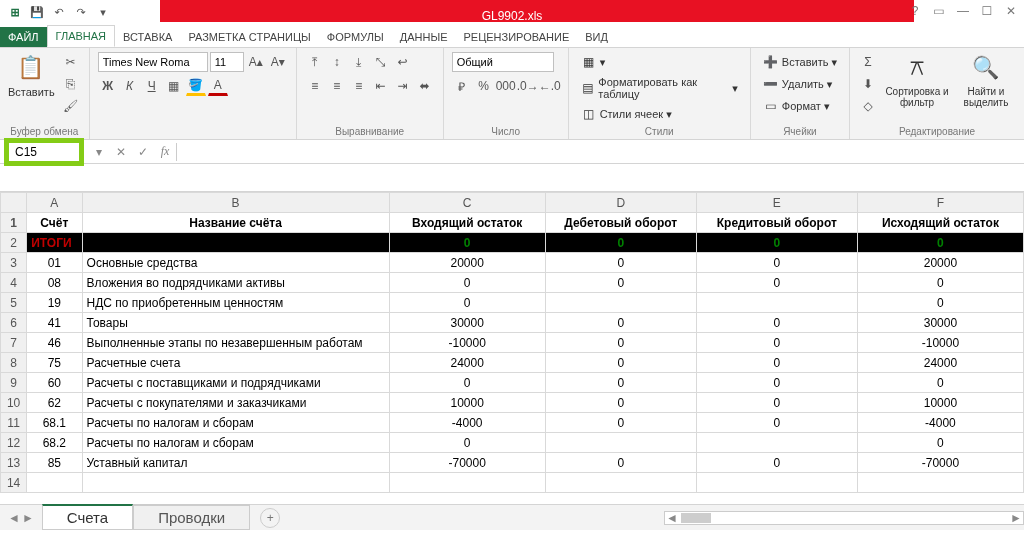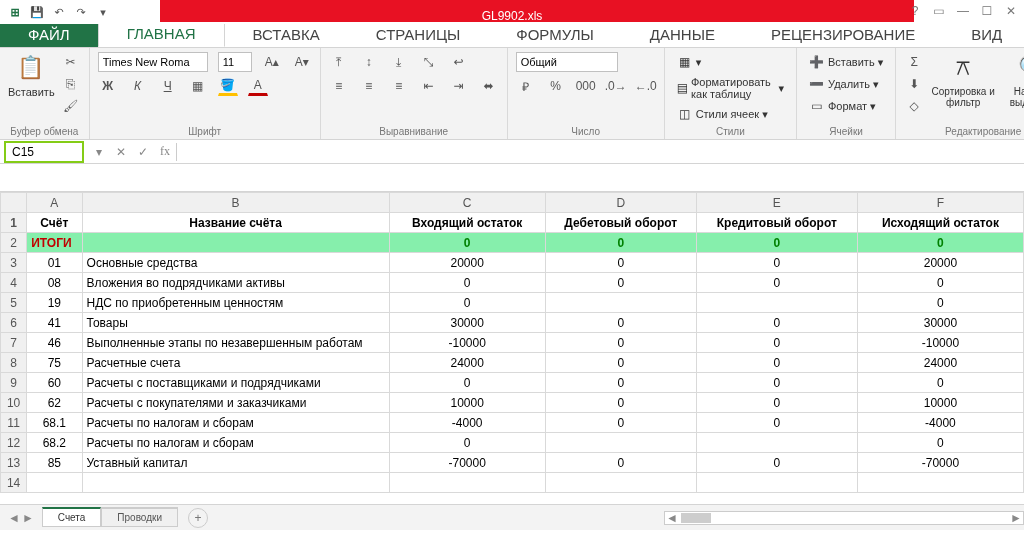--- a/index.html
+++ b/index.html
@@ -9,45 +9,45 @@
 .titlebar { height: 24px; background: #fff; display: flex; align-items: center; position: relative; }
 .titlebar .qat { display: flex; align-items: center; gap: 4px; padding-left: 6px; }
 .titlebar .qicon { width: 18px; height: 16px; display: flex; align-items: center; justify-content: center; font-size: 11px; color: #555; cursor: pointer; }
 .titlebar .red { position: absolute; left: 160px; right: 110px; top: 0; height: 22px; background: #e81123; }
 .titlebar .filename { position: absolute; left: 0; right: 0; top: 0; height: 32px; display: flex; align-items: center; justify-content: center; color: #fff; font-size: 12px; pointer-events: none; }
 .titlebar .winctl { position: absolute; right: 4px; top: 0; display: flex; gap: 6px; align-items: center; height: 22px; }
 .titlebar .winctl span { width: 18px; text-align: center; font-size: 12px; color: #777; cursor: pointer; }
 
 
 .tabs { height: 24px; background: #fff; display: flex; align-items: flex-end; border-bottom: 1px solid #d4d4d4; }
-.tab { padding: 4px 28px 4px; font-size: 15px; color: #444; cursor: pointer; text-transform: uppercase; }
+.tab { padding: 4px 8px 4px; font-size: 11px; color: #444; cursor: pointer; text-transform: uppercase; }
 .tab.file { background: #217346; color: #fff; }
 .tab.active { border: 1px solid #d4d4d4; border-bottom: 1px solid #fff; background: #fff; color: #217346; }
 
 
 .ribbon { height: 92px; background: #f3f3f3; border-bottom: 1px solid #d4d4d4; display: flex; }
 .group { border-right: 1px solid #d9d9d9; padding: 4px 8px 2px; display: flex; flex-direction: column; justify-content: space-between; }
 .group-label { font-size: 10px; color: #777; text-align: center; padding-top: 2px; }
 .group-body { display: flex; align-items: flex-start; gap: 6px; }
 .vstack { display: flex; flex-direction: column; gap: 2px; }
-.hstack { display: flex; align-items: center; gap: 10px; }
+.hstack { display: flex; align-items: center; gap: 2px; }
 .btn { padding: 2px 4px; font-size: 11px; color: #333; cursor: pointer; display: flex; align-items: center; gap: 3px; }
 .icon16 { width: 16px; height: 16px; display: inline-flex; align-items: center; justify-content: center; font-size: 12px; }
 .icon32 { width: 32px; height: 32px; display: inline-flex; align-items: center; justify-content: center; font-size: 22px; }
 .font-sel { border: 1px solid #c0c0c0; background: #fff; padding: 1px 4px; font-size: 11px; height: 20px; }
 .font-name { width: 110px; }
 .font-size { width: 34px; }
 .numfmt { width: 102px; }
 .square { width: 20px; height: 20px; border: 1px solid transparent; display:flex; align-items:center; justify-content:center; cursor:pointer; font-size:12px; color:#555; }
 
 
 .formulabar { height: 24px; border-bottom: 1px solid #d4d4d4; display: flex; align-items: center; }
-.namebox { width: 80px; border: 2px solid #84cc16; margin: 2px 4px; padding: 2px 6px; font-size: 12px; background: #fff; }
+.namebox { width: 80px; border: 5px solid #84cc16; margin: 2px 4px; padding: 2px 6px; font-size: 12px; background: #fff; }
 .fb-btn { width: 22px; text-align: center; color: #888; font-size: 12px; cursor: pointer; }
-.fb-fx { font-family: "Times New Roman", serif; }
+.fb-fx { font-style: italic; font-family: "Times New Roman", serif; }
 .fb-input { flex: 1; border: none; border-left: 1px solid #ccc; padding: 2px 6px; font-size: 12px; outline: none; }
 
 
 .gap { height: 28px; border-bottom: 1px solid #d4d4d4; }
 
 
 .grid-area { height: 312px; display: flex; }
 .grid { flex: 1; overflow: hidden; position: relative; }
 table.sheet { border-collapse: collapse; table-layout: fixed; width: 1024px; }
 table.sheet th, table.sheet td { border: 1px solid #d9d9d9; font-size: 12px; padding: 0 4px; height: 20px; white-space: nowrap; overflow: hidden; }
@@ -57,28 +57,28 @@
 .colA { width: 55px; }
 .colB { width: 305px; }
 .colC { width: 155px; }
 .colD { width: 150px; }
 .colE { width: 160px; }
 .colF { width: 165px; }
 .data { font-family: "Times New Roman", serif; font-size: 13px; color: #000; }
 .data .hdr td { font-weight: bold; text-align: center; }
 .data td.c { text-align: center; }
 .data td.l { text-align: left; }
-.itogi td { background: #86efac; }
+.itogi td { background: #000000; }
 .itogi .lab { color: #c00000; font-weight: bold; text-align: left; }
 .itogi .z { color: #008000; font-weight: bold; text-align: center; }
 
 
 .sheettabs { height: 26px; border-top: 1px solid #d4d4d4; display: flex; align-items: center; background: #f3f3f3; position: relative; }
 .sheettabs .nav { display: flex; gap: 2px; padding: 0 8px; color: #888; }
-.sheettabs .stab { padding: 3px 15px; border: 1px solid #ccc; border-top: 2px solid #217346; background: #fff; font-size: 10px; margin-top: -1px; cursor: pointer; }
+.sheettabs .stab { padding: 3px 24px; border: 1px solid #ccc; border-top: 2px solid #217346; background: #fff; font-size: 15px; margin-top: -1px; cursor: pointer; }
 .sheettabs .stab.inactive { border-top-color: #ccc; background: #f0f0f0; color: #555; }
 .sheettabs .plus { width: 20px; height: 20px; border: 1px solid #ccc; border-radius: 10px; display:flex; align-items:center; justify-content:center; margin-left:10px; color:#777; cursor:pointer; }
 .sheettabs .scroll { margin-left: auto; width: 360px; height: 14px; border: 1px solid #ccc; background: #fff; display:flex; align-items:center; }
 .sheettabs .scroll .thumb { width: 30px; height: 10px; background: #cdcdcd; margin-left: 2px; }
 .sheettabs .scroll .arr { width: 14px; text-align:center; color:#888; }
 </style>
 </head>
 <body>
 
 <div class="titlebar">
@@ -144,21 +144,20 @@
             <i>К</i>
           </span>
         <span class="square">
             <u>Ч</u>
           </span>
         <span class="square">▦</span>
         <span class="square" style="border-bottom:3px solid #ffc000">🪣</span>
         <span class="square" style="border-bottom:3px solid #c00000">A</span>
       </div>
     </div>
-    <div class="group-label">Шрифт</div>
   </div>
 
   <div class="group">
     <div class="vstack" style="gap:4px">
       <div class="hstack">
         <span class="square">⤒</span>
         <span class="square">↕</span>
         <span class="square">⤓</span>
         <span class="square">⤡</span>
         <span class="square">↩</span>

